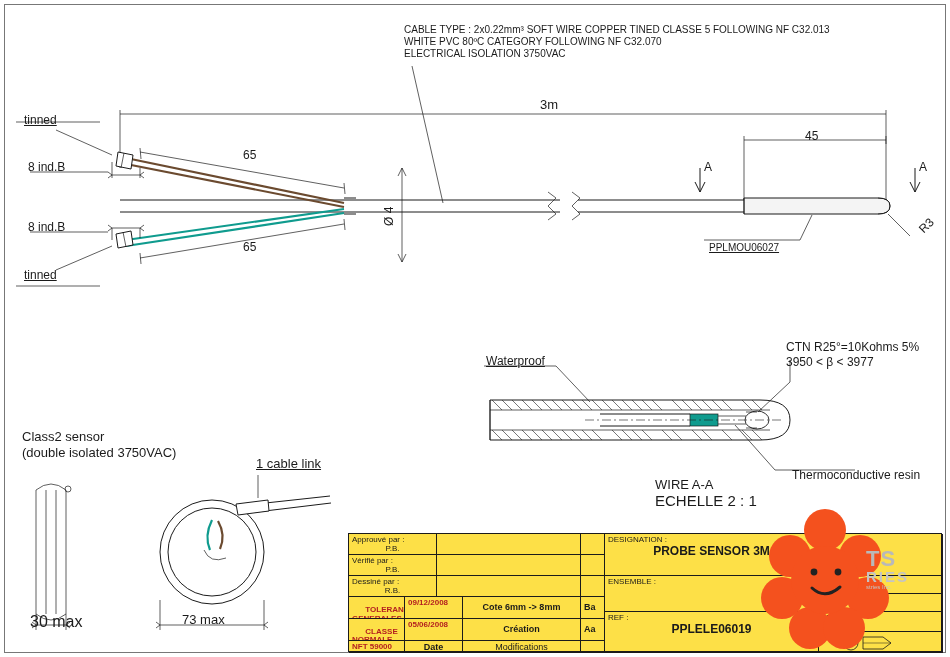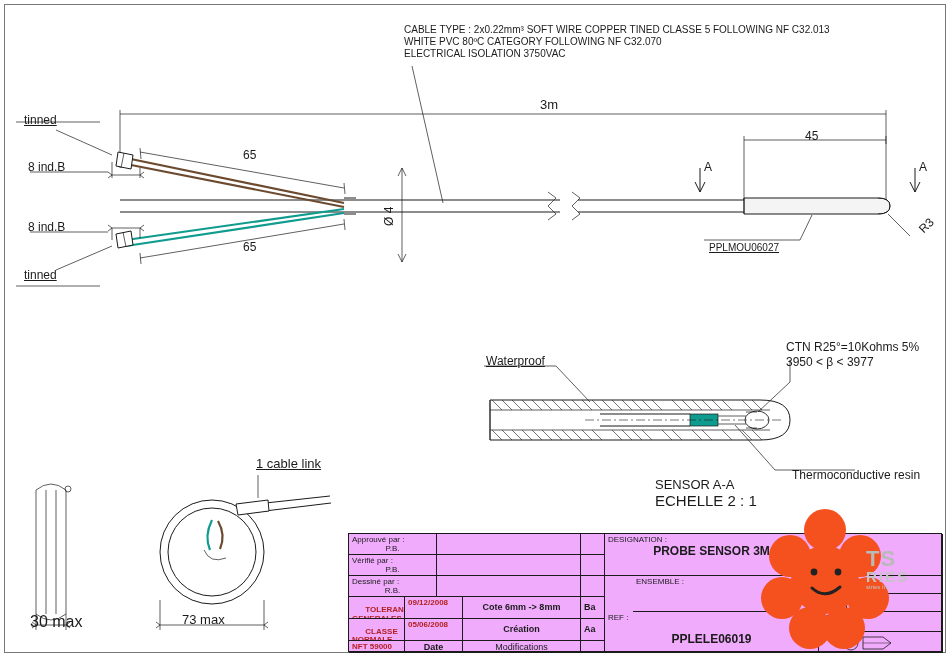--- a/index.html
+++ b/index.html
@@ -20,21 +20,21 @@
   .lead { stroke:#1b1b1b; fill:none; stroke-width:0.7; }
   .cable { stroke:#6b4a2f; fill:none; stroke-width:2.2; }
   .cable2 { stroke:#0f9b8e; fill:none; stroke-width:2.2; }
   .body-fill { fill:#f4f4f4; stroke:#1b1b1b; stroke-width:1; }
   .white-fill { fill:#ffffff; stroke:#1b1b1b; stroke-width:1; }
   .hatch { fill:none; stroke:#1b1b1b; stroke-width:0.6; }
   .center { stroke:#1b1b1b; fill:none; stroke-width:0.6; stroke-dasharray:9 3 2 3; }
 
   
   .tb { position:absolute; left:348px; top:533px; width:594px; height:119px;
-        border:1px solid #1b1b1b; box-sizing:border-box; background:#f0abfc; font-size:8px; }
+        border:1px solid #1b1b1b; box-sizing:border-box; background:#fde047; font-size:8px; }
   .tb div.cell { position:absolute; box-sizing:border-box; border-right:1px solid #1b1b1b;
                  border-bottom:1px solid #1b1b1b; padding:1px 3px; overflow:hidden; }
   .tb .nb { border-right:none; }
   .tb .nbb { border-bottom:none; }
   .ctr { text-align:center; }
   .b { font-weight:bold; }
   .red { color:#b42020; }
   .f12 { font-size:12px; }
 
   
@@ -205,23 +205,25 @@
   <div class="lbl" style="left:916px; top:226px; transform:rotate(-45deg); transform-origin:left top;">R3</div>
 
   <div class="lbl small u" style="left:709px; top:242px;">PPLMOU06027</div>
   <div class="lbl" style="left:704px; top:160px;">A</div>
   <div class="lbl" style="left:919px; top:160px;">A</div>
 
   <div class="lbl u" style="left:486px; top:354px;">Waterproof</div>
   <div class="lbl" style="left:786px; top:340px;">CTN R25°=10Kohms 5%
 3950 &lt; β &lt; 3977</div>
   <div class="lbl" style="left:792px; top:468px;">Thermoconductive resin</div>
-  <div class="lbl" style="left:655px; top:477px; font-size:13px;">SENSOR A-A</div>
+  <div class="lbl" style="left:655px; top:477px; font-size:13px;">WIRE A-A</div>
   <div class="lbl" style="left:655px; top:492px; font-size:15px;">ECHELLE 2 : 1</div>
 
+  <div class="lbl" style="left:22px; top:429px; font-size:13px;">Class2 sensor
+(double isolated 3750VAC)</div>
   <div class="lbl u" style="left:256px; top:456px; font-size:13px;">1 cable link</div>
   <div class="lbl" style="left:30px; top:612px; font-size:16px;">30 max</div>
   <div class="lbl" style="left:182px; top:612px; font-size:13px;">73 max</div>
 
   <div class="tb">
 
     <div class="cell" style="left:0; top:0; width:88px; height:21px;">
       <span class="tiny">Approuvé par :</span>
       <div class="tiny ctr">P.B.</div>
     </div>
@@ -279,26 +281,26 @@
     <div class="cell" style="left:88px; top:21px; width:144px; height:21px;"></div>
     <div class="cell" style="left:88px; top:42px; width:144px; height:21px;"></div>
     <div class="cell" style="left:232px; top:0; width:24px; height:21px;"></div>
     <div class="cell" style="left:232px; top:21px; width:24px; height:21px;"></div>
     <div class="cell" style="left:232px; top:42px; width:24px; height:21px;"></div>
 
     <div class="cell" style="left:256px; top:0; width:214px; height:42px;">
       <span class="tiny">DESIGNATION :</span>
       <div class="f12 b ctr" style="">PROBE SENSOR 3M</div>
     </div>
-    <div class="cell" style="left:256px; top:42px; width:214px; height:36px;margin-left:28px;">
+    <div class="cell" style="left:256px; top:42px; width:214px; height:36px;">
       <span class="tiny">ENSEMBLE :</span>
     </div>
     <div class="cell nbb" style="left:256px; top:78px; width:214px; height:41px;">
       <span class="tiny">REF :</span>
-      <div class="f12 b ctr" style="margin-top:10px;">PPLELE06019</div>
+      <div class="f12 b ctr" style="">PPLELE06019</div>
     </div>
 
     <div class="cell nb" style="left:470px; top:0; width:124px; height:42px;"></div>
     <div class="cell nb" style="left:470px; top:42px; width:124px; height:18px;">
       <span class="tiny">Echelle :</span>
       <span class="tiny b">1:1</span>
     </div>
     <div class="cell nb" style="left:470px; top:60px; width:124px; height:18px;">
       <span class="tiny">Format :</span>
       <span class="tiny b">A4</span>

